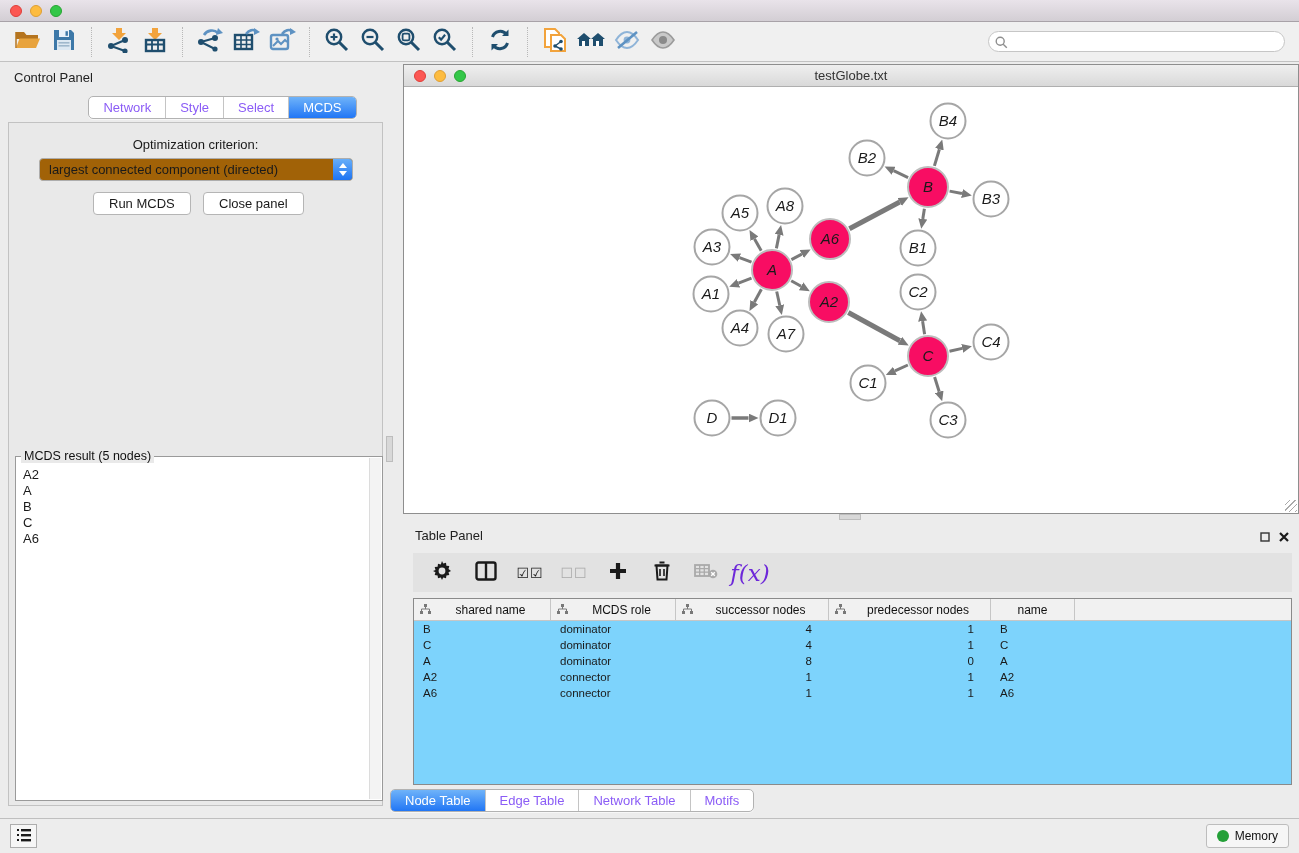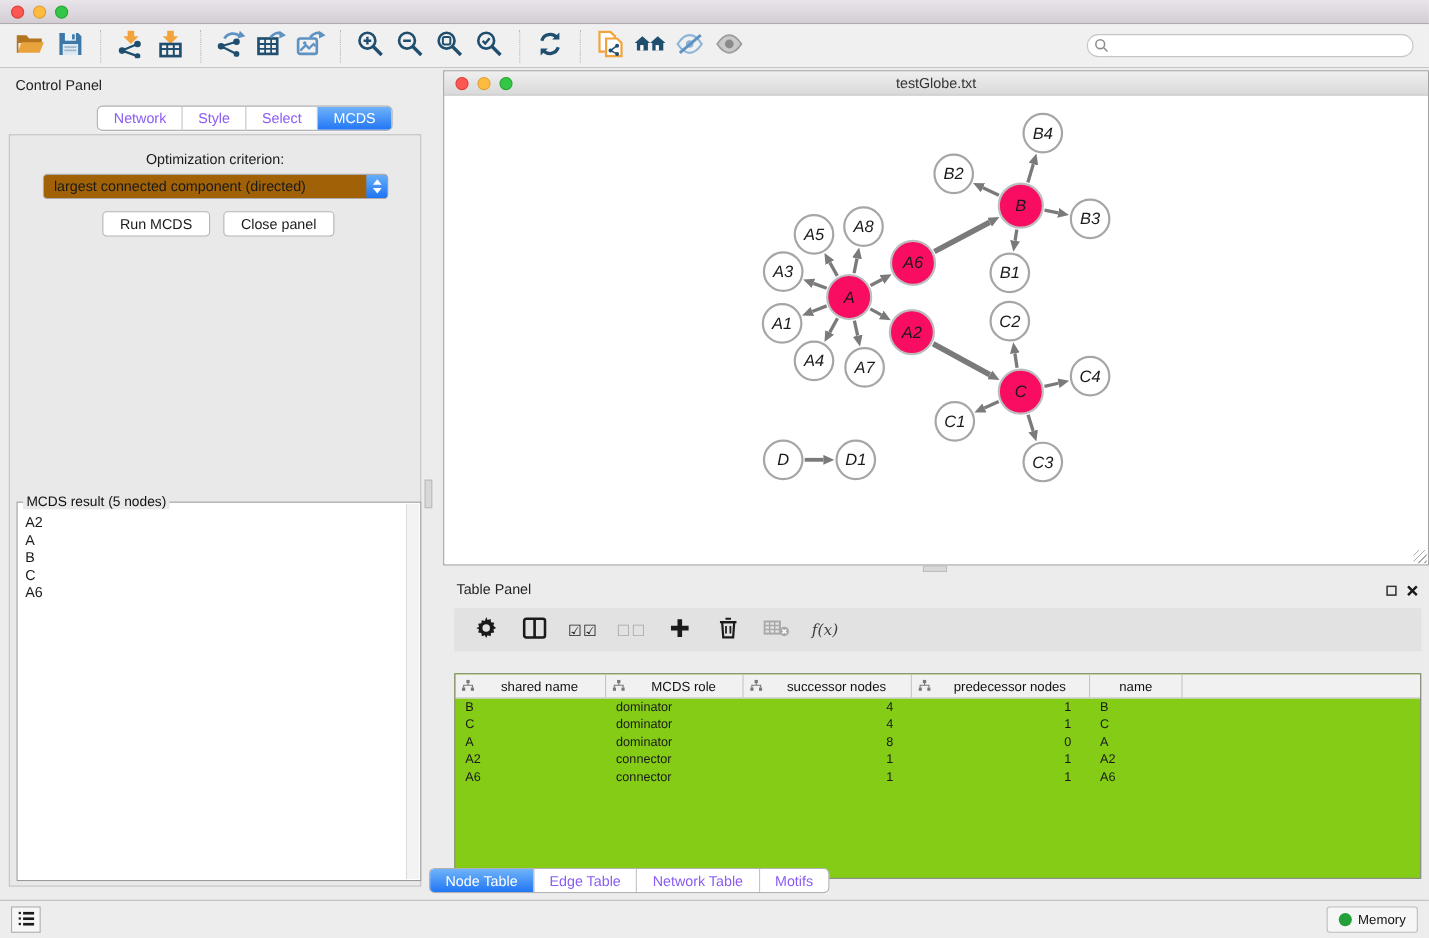--- a/index.html
+++ b/index.html
@@ -96,25 +96,25 @@
 
   
   .table-panel { position:absolute; left:0; right:0; top:458px; bottom:0; background:#ECECEC; }
   .tp-head { position:absolute; top:6px; left:0; right:0; height:20px; }
   .tp-head .ptitle { position:absolute; left:25px; top:2px; font-size:13px; color:#222; }
   .tp-toolbar { position:absolute; left:23px; right:7px; top:33px; height:39px;
     background:#E2E2E2; display:flex; align-items:center; gap:10px; padding-left:12px; }
   .ttb { width:34px; height:30px; display:flex; align-items:center; justify-content:center;
     background:none; border:none; font-size:15px; color:#1A1A1A; cursor:default; }
   .ttb.dis { color:#A9A9A9; }
-  .fx { font-family:"DejaVu Serif", serif; font-style:italic; font-size:14px; color:#404040; }
+  .fx { font-family:"DejaVu Serif", serif; font-style:italic; font-size:23px; color:#6d28d9; }
   .checks { font-size:14px; letter-spacing:1px; }
 
-  .data-table { position:absolute; left:23px; right:7px; top:92px; height:187px;
-    background:#84cc16; border:1px solid #8A8A8A; overflow:hidden; }
+  .data-table { position:absolute; left:23px; right:7px; top:78px; height:187px;
+    background:#7dd3fc; border:1px solid #8A8A8A; overflow:hidden; }
   .thead { display:flex; height:22px; background:#F1F1F1; border-bottom:1px solid #C6C6C6; }
   .th { display:flex; align-items:center; border-right:1px solid #C6C6C6;
     font-size:12px; color:#111; position:relative; }
   .th .thlabel { flex:1; text-align:center; padding:0 4px; white-space:nowrap; overflow:hidden; }
   .th .treeicon { margin-left:6px; flex:0 0 auto; }
   .trow { display:flex; height:16px; font-size:11.5px; }
   .td { white-space:nowrap; overflow:hidden; line-height:16px; }
   .td.l { text-align:left; padding-left:9px; }
   .td.r { text-align:right; padding-right:17px; }
 

